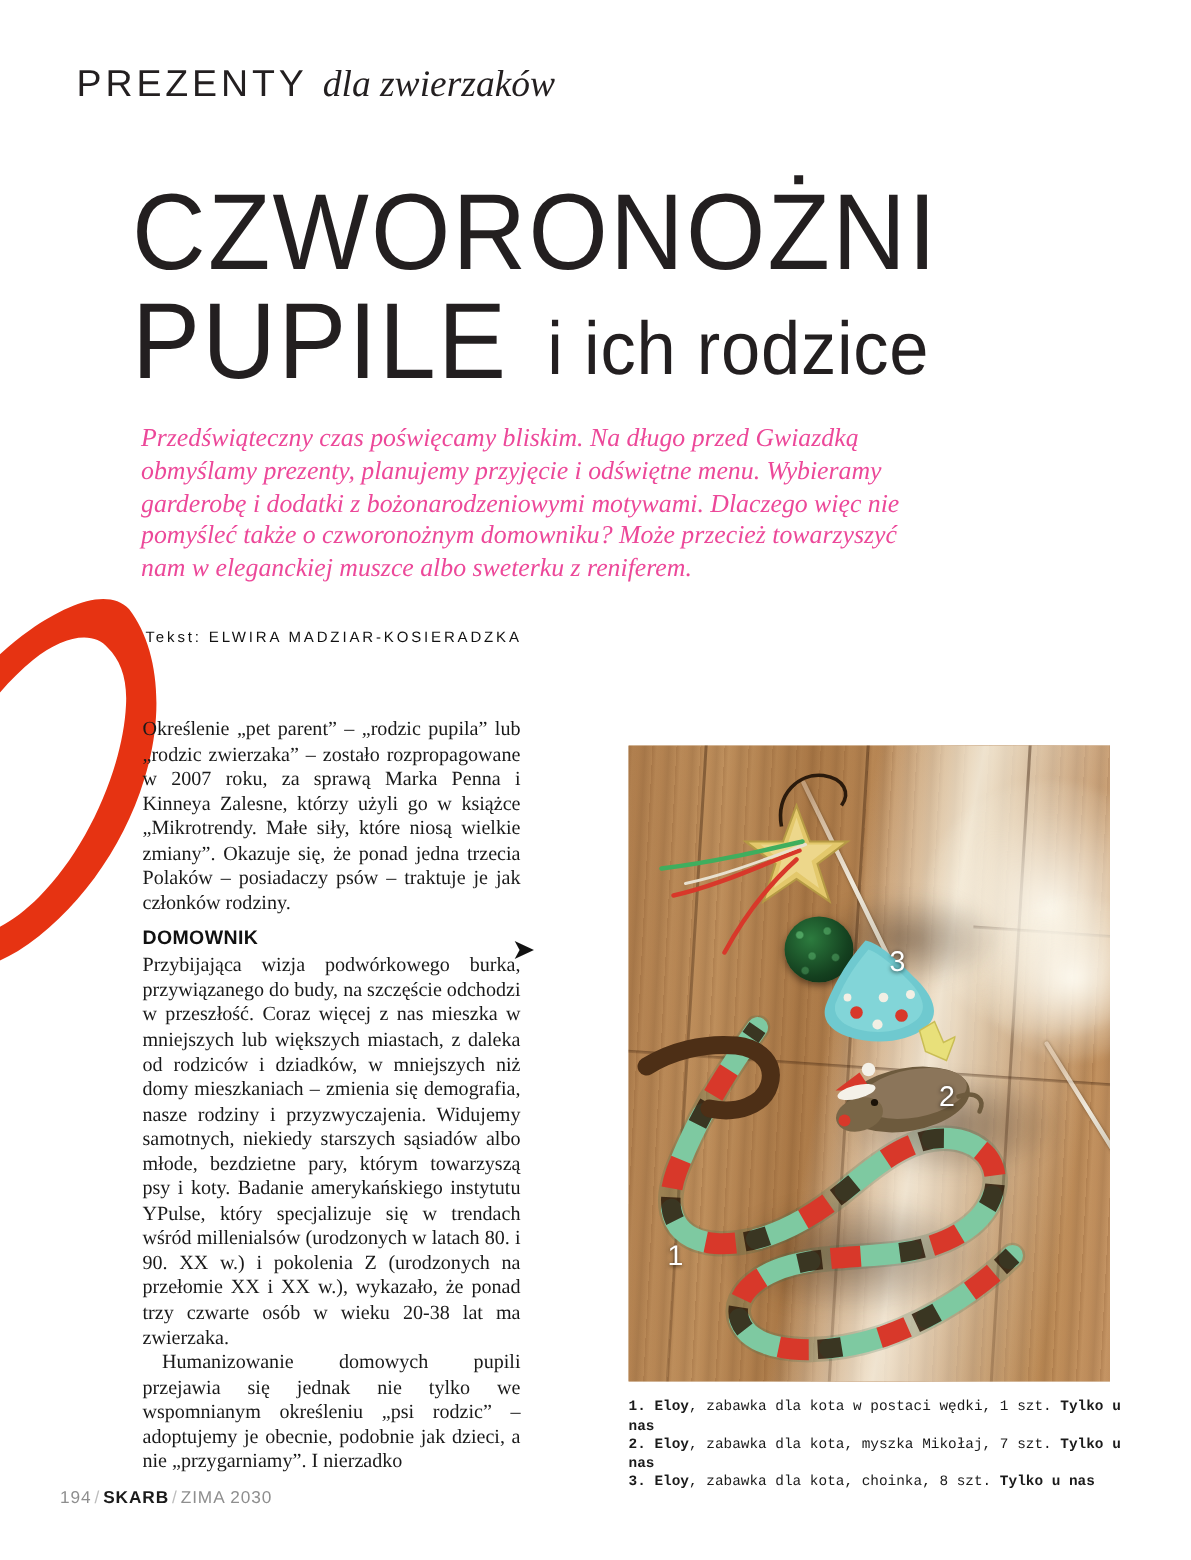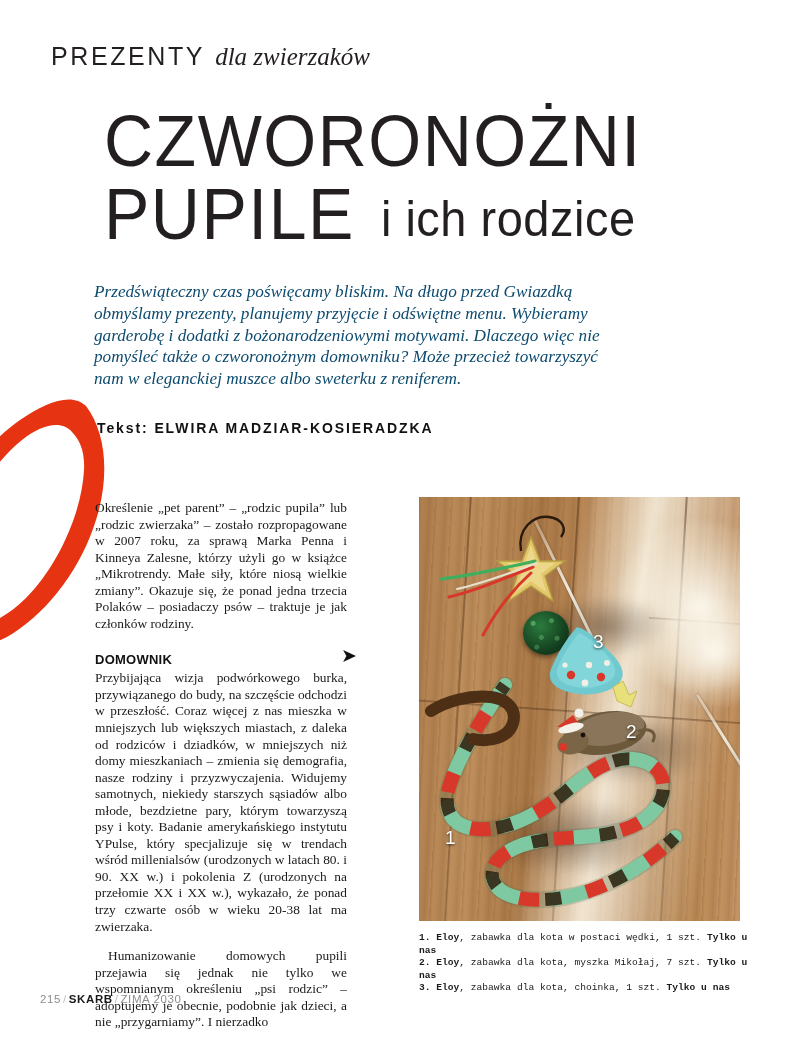--- a/index.html
+++ b/index.html
@@ -19,74 +19,74 @@
     color: #231f20; white-space: nowrap;
   }
   .kicker .k-italic {
     font-family: "Liberation Serif", serif;
     font-style: italic; font-weight: 400;
     font-size: 25px; letter-spacing: 0px; margin-left: 10px;
   }
 
   
   .headline {
-    position: absolute; left: 88px; top: 108px;
-    font-family: "Liberation Sans", sans-serif;
-    font-weight: 300; color: #231f20; margin-left: 16px;
+    position: absolute; left: 88px; top: 122px;
+    font-family: "Liberation Sans", sans-serif;
+    font-weight: 300; color: #231f20;
   }
   .hl-line1 {
     font-size: 68px; line-height: 62px; letter-spacing: 1.5px;
     white-space: nowrap; transform: scaleY(1.06); transform-origin: left top;
   }
   .hl-line2 {
     font-size: 68px; line-height: 62px; letter-spacing: 1.5px;
     white-space: nowrap; margin-top: 11px;
     transform: scaleY(1.06); transform-origin: left top;
   }
   .hl-sub {
     font-size: 47px; letter-spacing: 0.5px; margin-left: 26px;
     position: relative; top: -3px;
   }
 
   
   .lead {
     position: absolute; left: 94px; top: 281px; width: 510px;
     font-family: "Liberation Serif", serif;
     font-style: italic; font-size: 17.2px; line-height: 21.8px;
-    color: #0c4a6e;
+    color: #ec4899;
   }
 
   
   .byline {
     position: absolute; left: 97px; top: 420px;
     font-family: "Liberation Sans", sans-serif;
-    font-size: 14px; font-weight: bold; letter-spacing: 1.9px;
+    font-size: 10px; font-weight: normal; letter-spacing: 1.9px;
     color: #111;
   }
 
   
   .dropcap {
     position: absolute; left: -46px; top: 398px;
     width: 158px; height: 250px; pointer-events: none;
   }
 
   
   .col {
-    position: absolute; left: 95px; top: 500px; width: 252px;
+    position: absolute; left: 95px; top: 478px; width: 252px;
     font-family: "Liberation Serif", serif;
     font-size: 13.4px; line-height: 16.55px;
     color: #1a1a1a; text-align: justify;
   }
   .col p { margin: 0; }
-  .col p.indent { text-indent: 13px; margin-top: 13px; }
+  .col p.indent { text-indent: 13px; }
   .subhead {
     font-family: "Liberation Sans", sans-serif;
     font-weight: bold; font-size: 13px; line-height: 16px;
     letter-spacing: 0.25px; color: #111;
-    margin-top: 20px; margin-bottom: 2px; text-align: left;
+    margin-top: 7px; margin-bottom: 2px; text-align: left;
   }
   .arrow-mark {
     position: absolute; left: 246px; top: 146px;
     font-size: 19px; line-height: 1; color: #111;
   }
 
   
   .photo {
     position: absolute; left: 419px; top: 497px;
     width: 321px; height: 424px;
@@ -277,21 +277,21 @@
     <div>
       <b>1.</b>
       <b>Eloy</b><span>, zabawka dla kota w postaci wędki, 1 szt. </span><b>Tylko u nas</b>
     </div>
     <div>
       <b>2.</b>
       <b>Eloy</b><span>, zabawka dla kota, myszka Mikołaj, 7 szt. </span><b>Tylko u nas</b>
     </div>
     <div>
       <b>3.</b>
-      <b>Eloy</b><span>, zabawka dla kota, choinka, 1 szt. </span><b>Tylko u nas</b>
+      <b>Eloy</b><span>, zabawka dla kota, choinka, 8 szt. </span><b>Tylko u nas</b>
     </div>
   </div>
 
   <div class="footer">
-    <span>215</span><span class="sep">/</span><span class="brand">SKARB</span><span class="sep">/</span><span>ZIMA 2030</span>
+    <span>194</span><span class="sep">/</span><span class="brand">SKARB</span><span class="sep">/</span><span>ZIMA 2030</span>
   </div>
 
 </div>
 
 </body></html>

